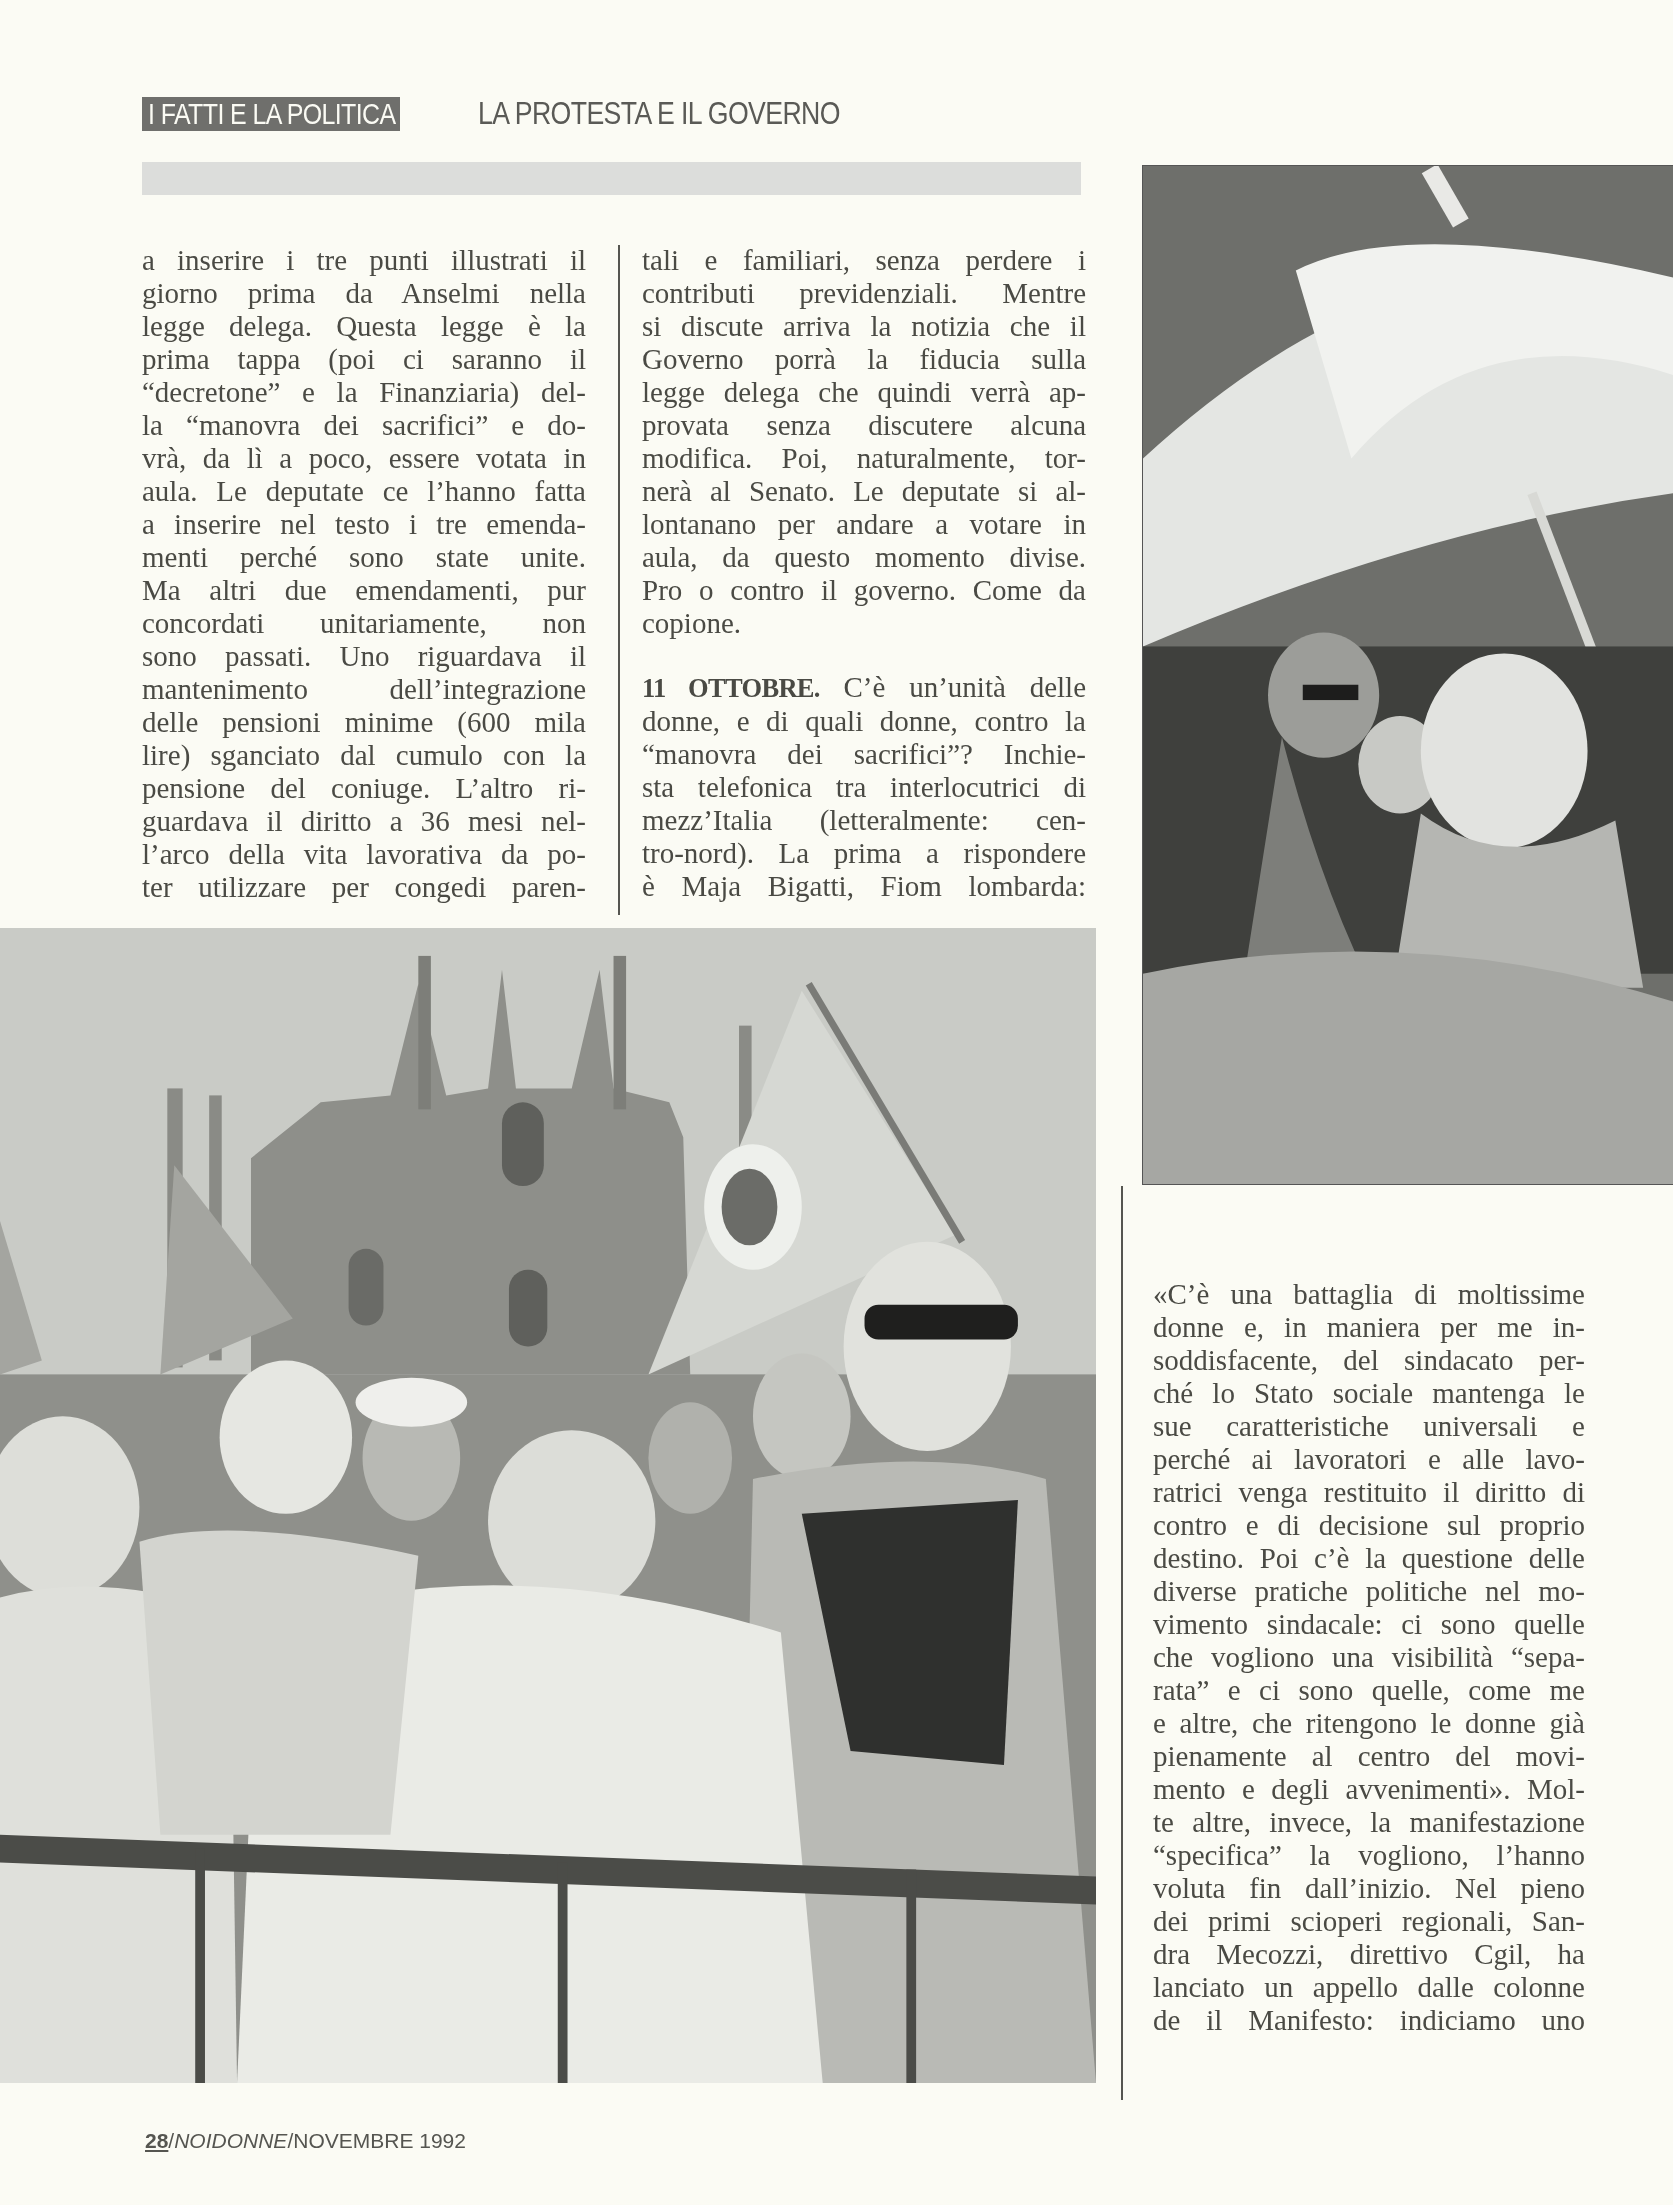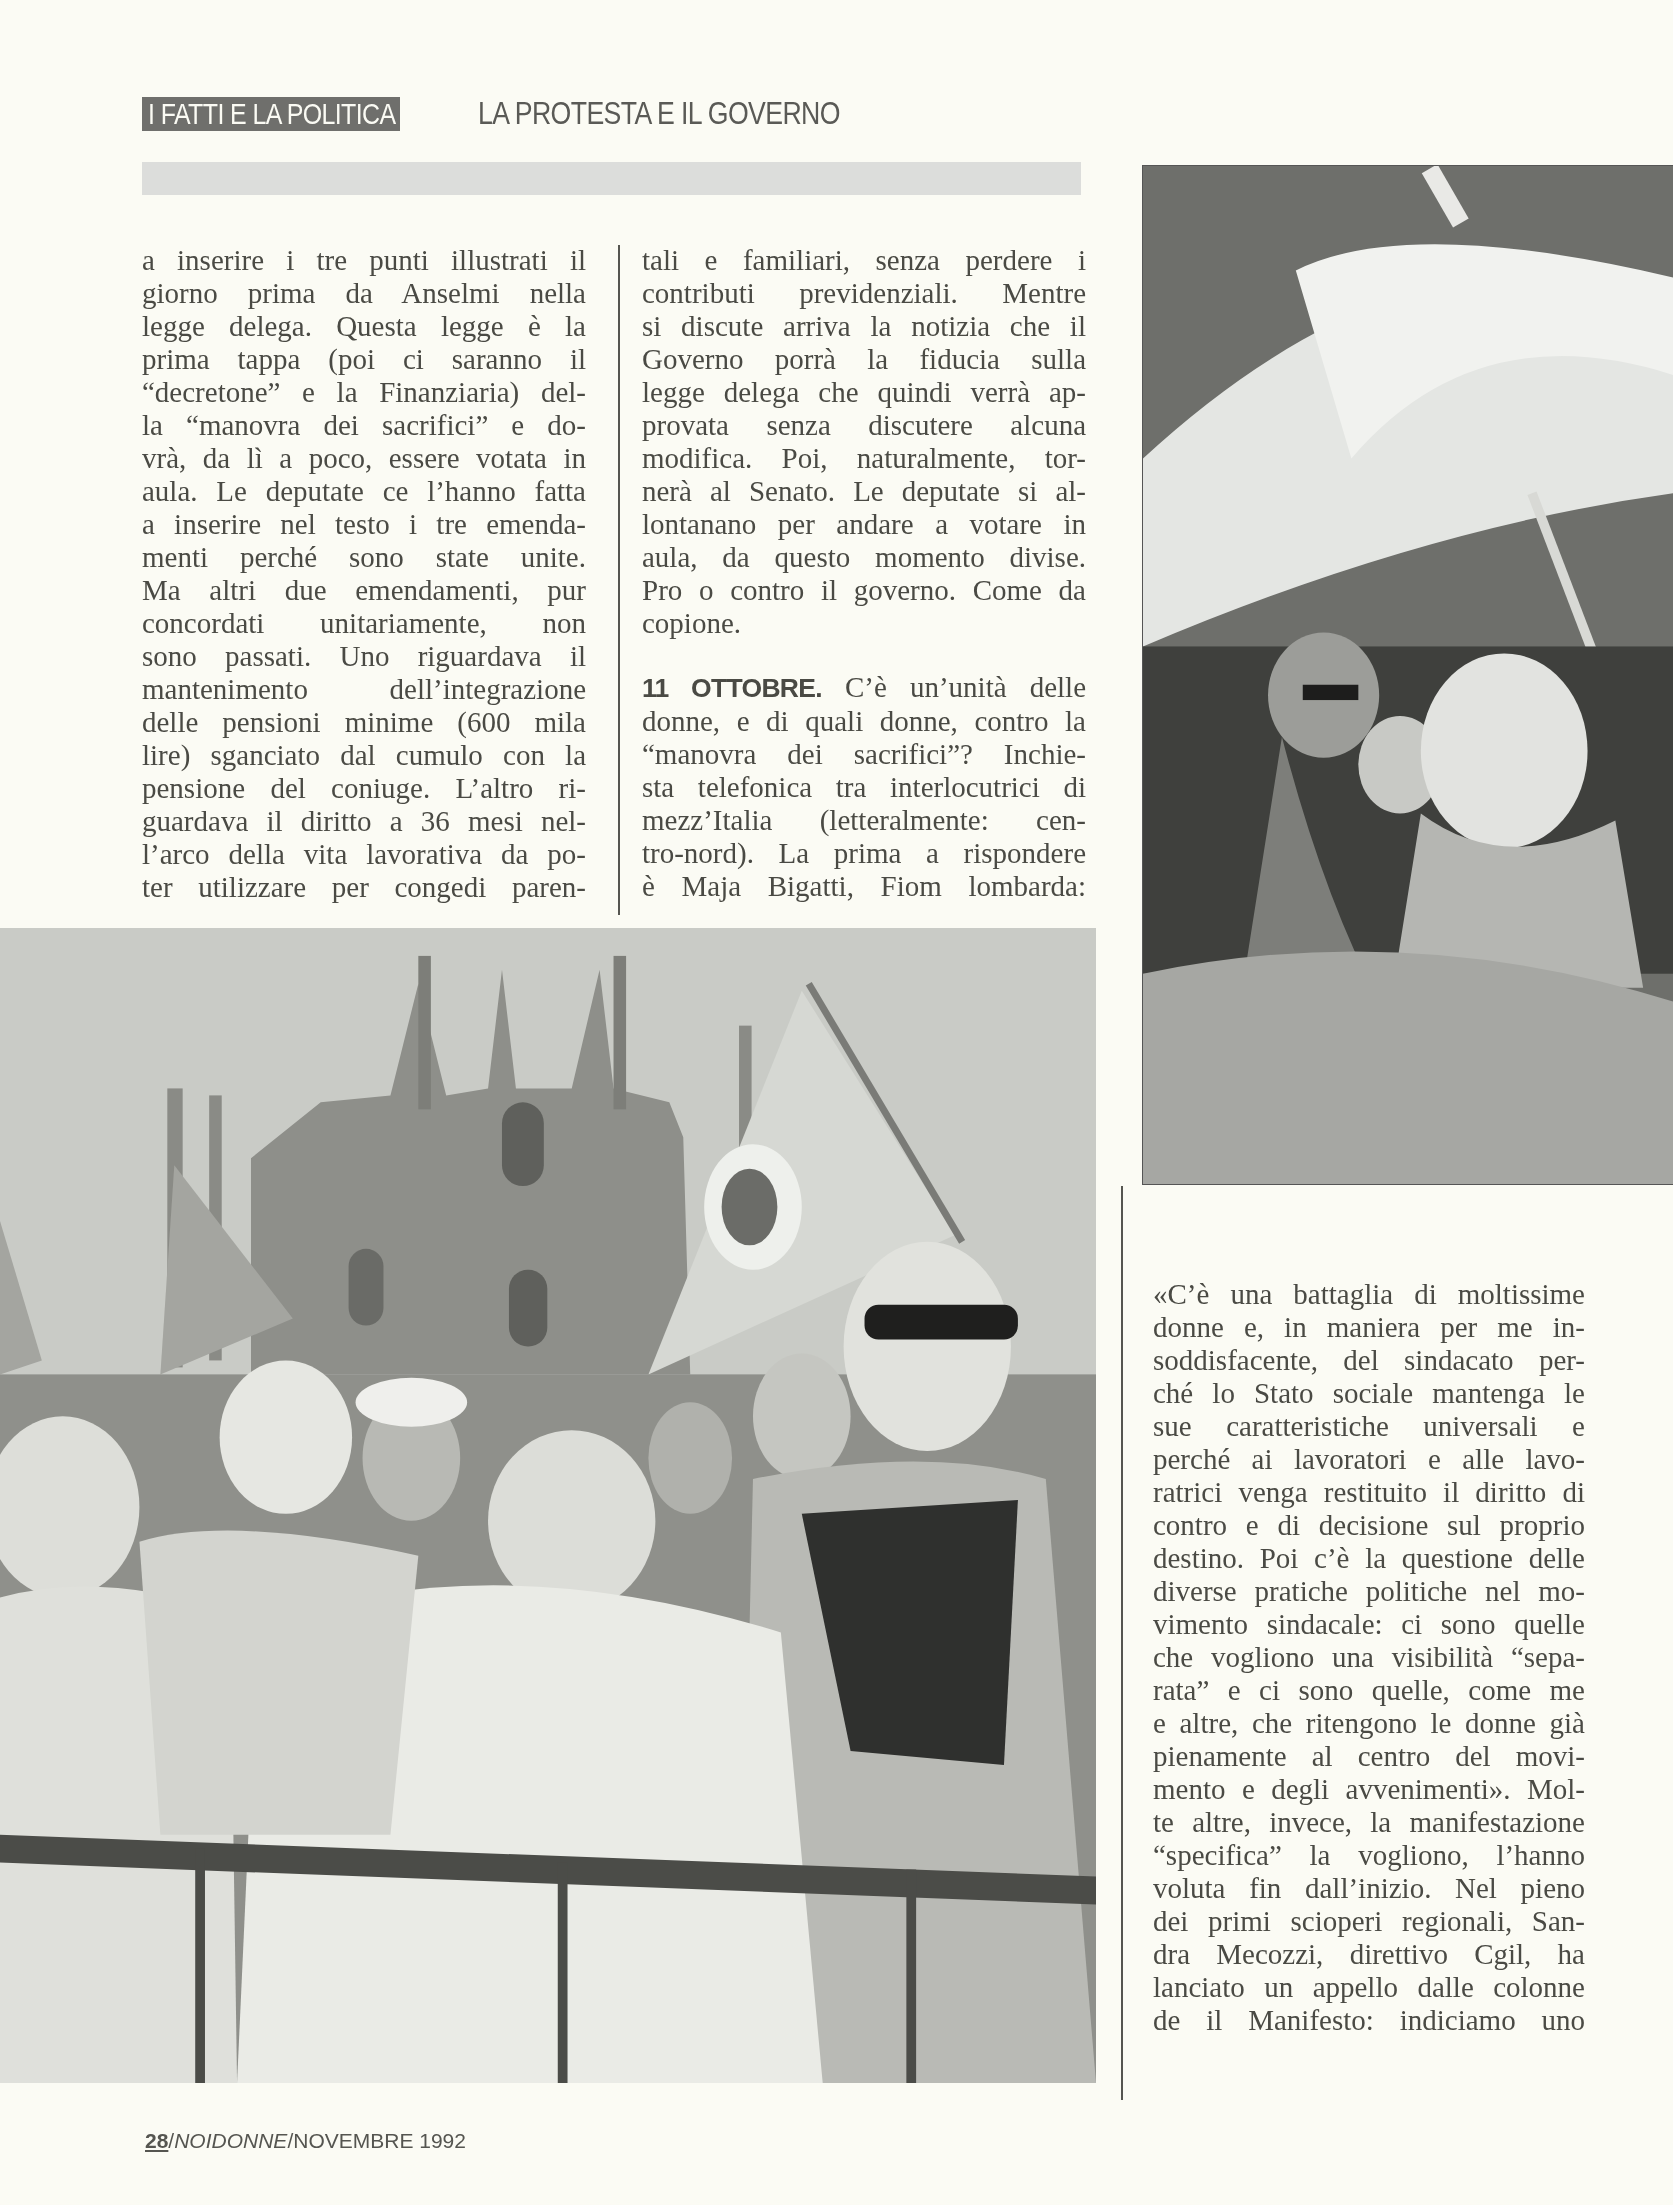--- a/index.html
+++ b/index.html
@@ -26,21 +26,21 @@
   .grey-band { position: absolute; left: 142px; top: 162px; width: 939px; height: 33px; background: #dcdddb; }
 
   .col { position: absolute; font-size: 29px; line-height: 33px; text-align: justify; }
   .col1 { left: 142px; top: 244px; width: 444px; }
   .col2 { left: 642px; top: 244px; width: 444px; }
   .col3 { left: 1153px; top: 1278px; width: 432px; }
   .line { display: block; text-align: justify; text-align-last: justify; white-space: nowrap; }
   .line.last { text-align-last: left; }
   .para-gap { height: 31px; }
   .dateline {
-    font-family: Liberation Sans, sans-serif; font-weight: bold;
+    font-family: Liberation Serif, serif; font-weight: bold;
     font-size: 26.5px; color: #4a4a44; letter-spacing: -0.7px;
   }
   .ital { }
 
   .divider { position: absolute; width: 2.1px; background: #555550; }
   .div1 { left: 618px; top: 245px; height: 670px; }
   .div2 { left: 1121px; top: 1186px; height: 914px; }
 
   .photo { position: absolute; overflow: hidden; }
   .photo-umbrella { left: 1142px; top: 165px; width: 532px; height: 1020px; background: #7c7d79; border: 1.4px solid #555; box-sizing: border-box; }

